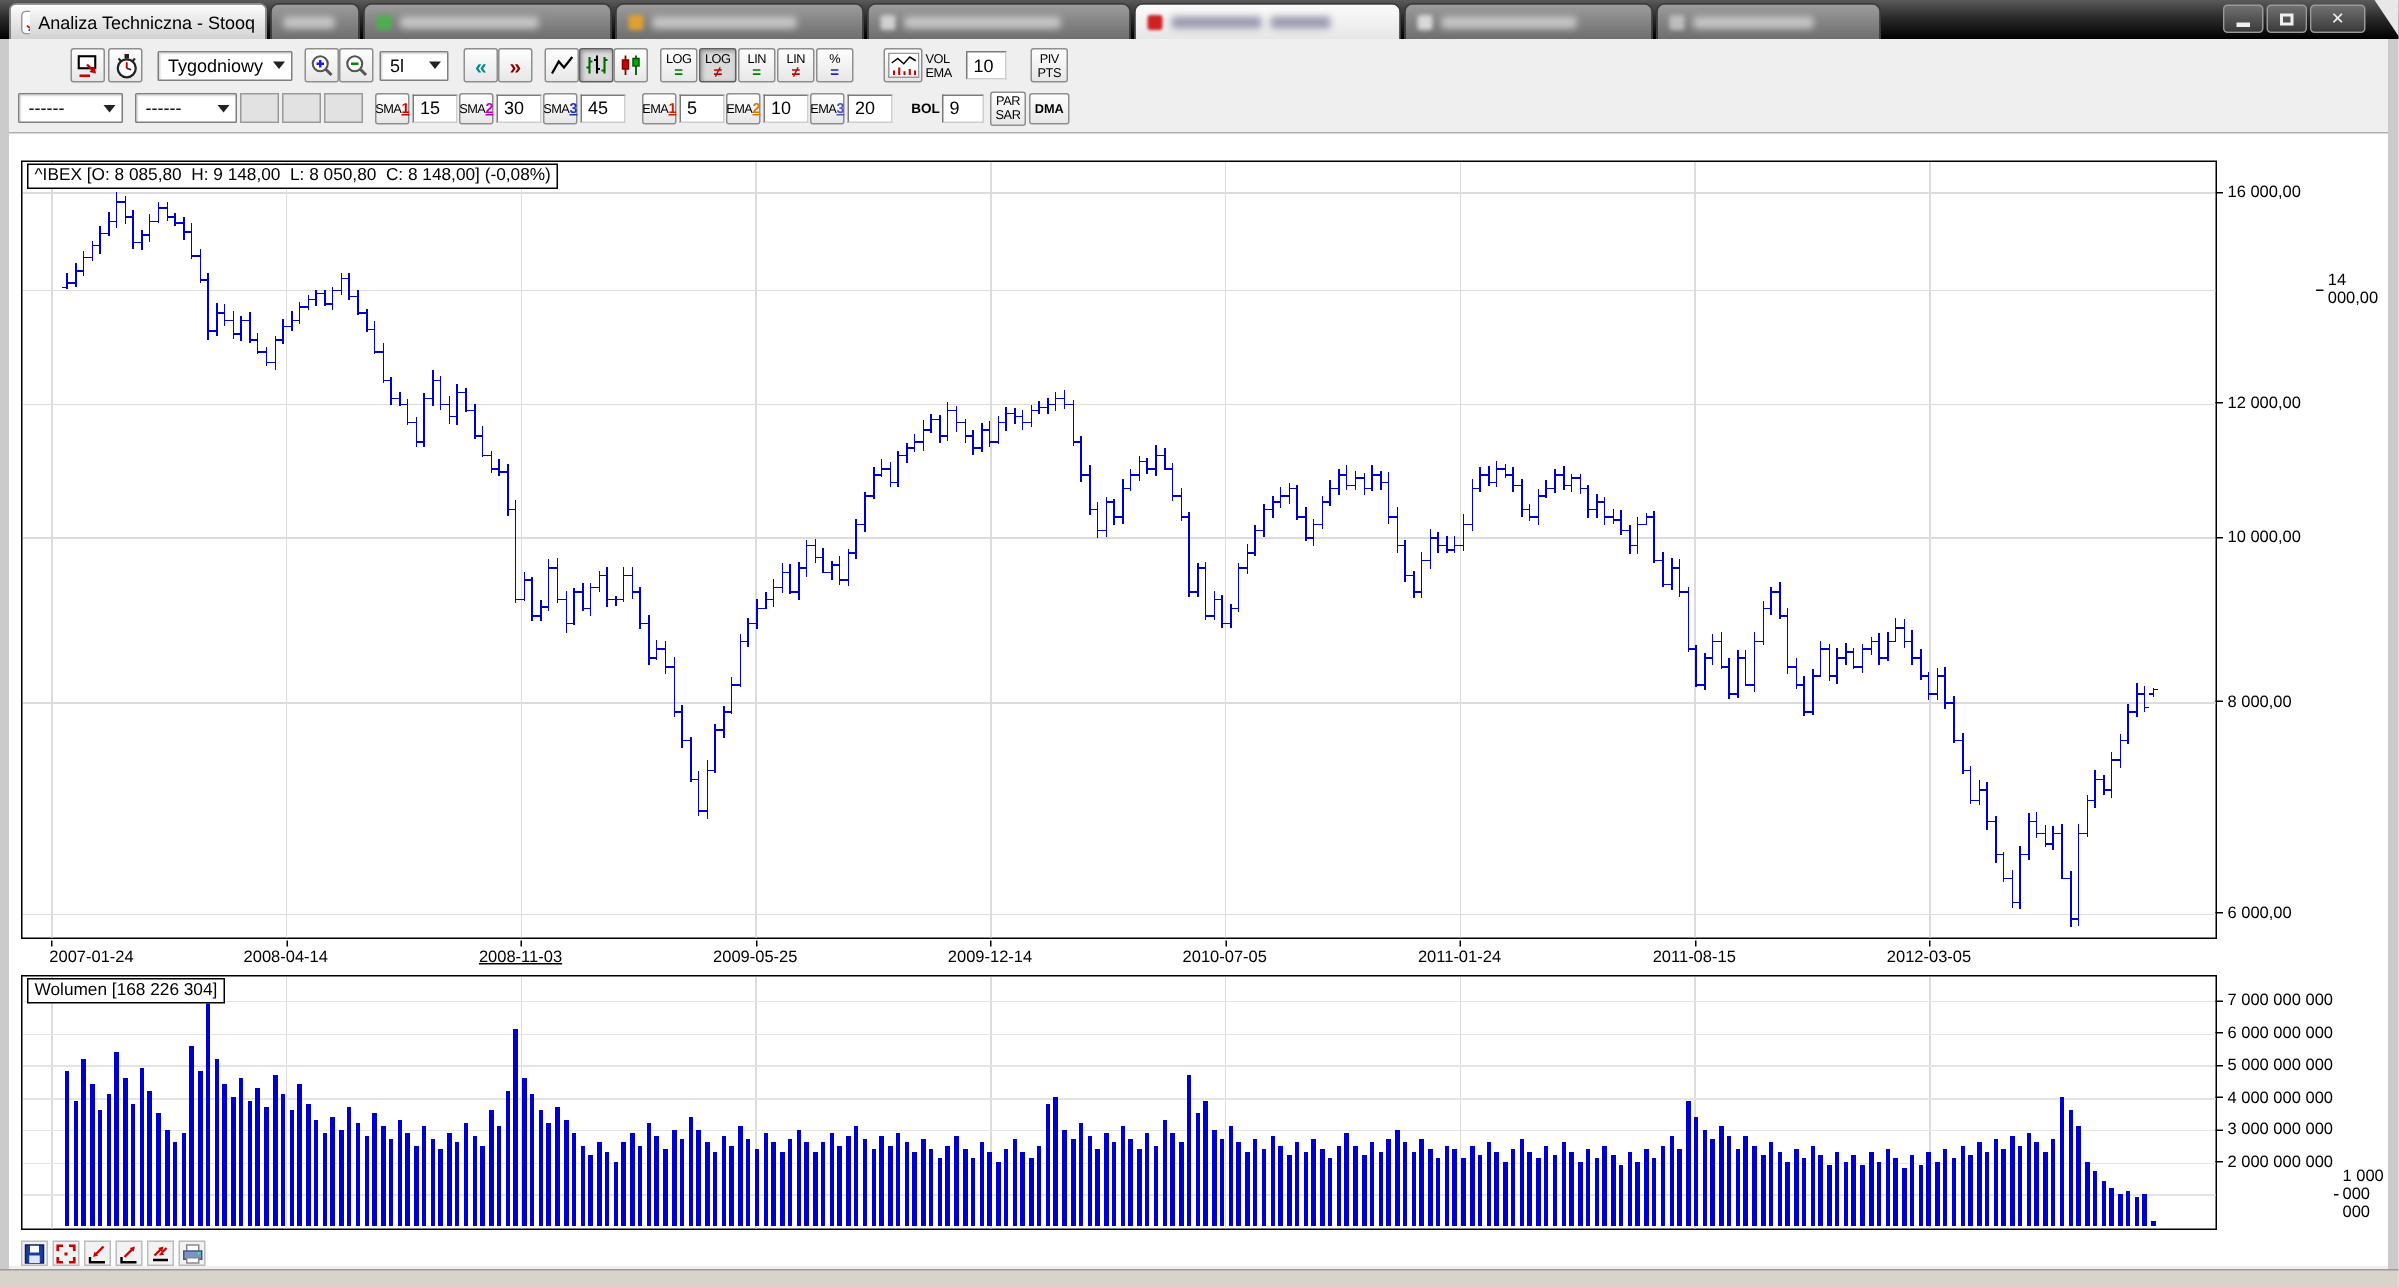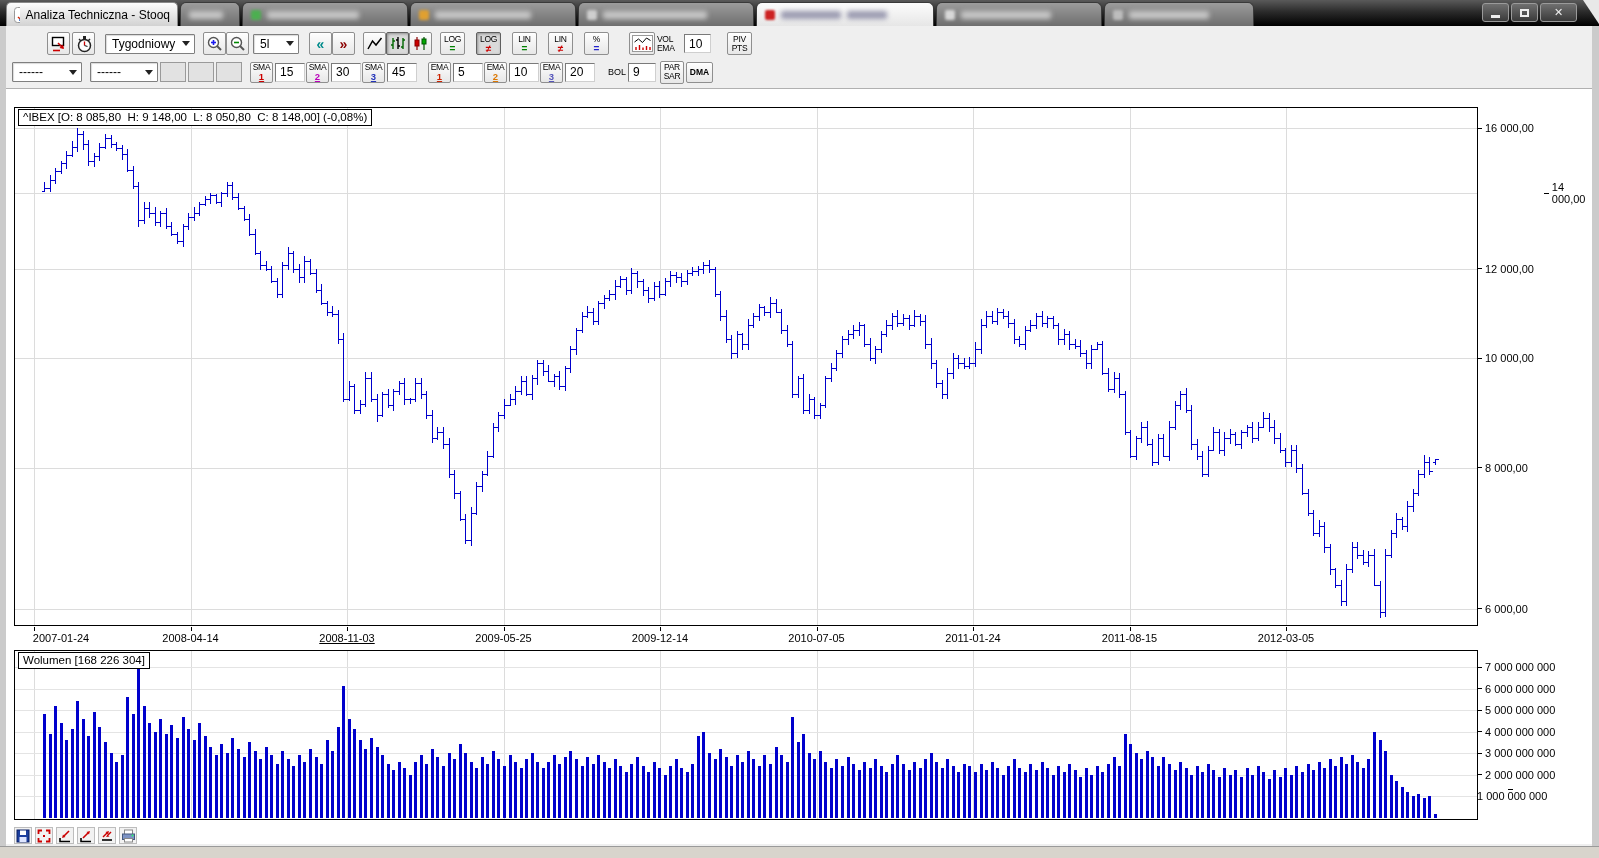--- a/index.html
+++ b/index.html
@@ -48,21 +48,21 @@
     font-size:12px; flex:none; box-shadow:inset 1px 1px 1px rgba(0,0,0,.15); }
   .combo .arr { width:0; height:0; border-left:4px solid transparent; border-right:4px solid transparent;
     border-top:5px solid #222; margin-left:6px; }
   .tinput { background:#fff; border:1px solid #7a7a7a; border-bottom-color:#cfcfcf;
     border-right-color:#cfcfcf; height:19px; font-size:12px; padding:0 0 0 4px;
     font-family:"Liberation Sans",sans-serif; flex:none; }
   .gap2{margin-left:2px}.gap4{margin-left:4px}.gap8{margin-left:8px}.gap10{margin-left:10px}
   .gap16{margin-left:16px}.gap20{margin-left:20px}
   .igroup { display:flex; align-items:center; margin-right:1px; flex:none; }
   .igroup:nth-child(4) { margin-left:10px; }
-  .ilabel { width:23px; height:21px; flex-direction:column; line-height:9px; }
+  .ilabel { width:23px; height:21px; flex-direction:row; line-height:9px; }
   .ilabel .l1 { font-size:8.5px; letter-spacing:-0.3px; }
   .ilabel .l2 { font-size:9.5px; font-weight:bold; text-decoration:underline; }
   .num { width:30px; margin-left:2px; }
   .graybox { width:26px; height:20px; background:#e2e2e2; border:1px solid #9a9a9a; margin-left:2px; flex:none; }
   .arrow-glyph { font-size:14px; font-weight:bold; line-height:14px; }
 
   
   #content { position:absolute; left:6px; top:88px; width:1586px; height:756px;
     background:#fff; border-top:1px solid #b0b0b0; }
   #price-panel { position:absolute; left:14px; top:107px; width:1464px; height:519px;
@@ -205,21 +205,21 @@
     </svg>
   </div>
   <div class="btn ibtn">
     <svg width="18" height="18">
       <line x1="5" y1="2" x2="5" y2="15" stroke="#880000" stroke-width="1.2"></line>
       <rect x="3" y="5" width="4" height="6" fill="#cc0000" stroke="#880000"></rect>
       <line x1="12" y1="2" x2="12" y2="15" stroke="#005500" stroke-width="1.2"></line>
       <rect x="10" y="4" width="4" height="5" fill="#00aa00" stroke="#005500"></rect>
     </svg>
   </div>
-  <div id="scale-buttons" class="gap8" style="display:flex; gap:11px;">
+  <div id="scale-buttons" class="gap8" style="display:flex; gap:1px;">
       <div class="btn tbtn two">
         <span class="l1">LOG</span>
         <span class="l2" style="color: rgb(0, 128, 0);">=</span>
       </div>
       <div class="btn tbtn two pressed">
         <span class="l1">LOG</span>
         <span class="l2" style="color: rgb(204, 0, 0);">≠</span>
       </div>
       <div class="btn tbtn two">
         <span class="l1">LIN</span>
@@ -301,21 +301,21 @@
         <input class="tinput num" value="10" style="">
       </div>
       <div class="igroup">
         <div class="btn ilabel">
           <span class="l1">EMA</span>
           <span class="l2" style="color: rgb(85, 85, 187);">3</span>
         </div>
         <input class="tinput num" value="20" style="">
       </div>
     </div>
-  <div class="gap10" style="font-size:9px; width:22px; text-align:center;">BOL</div>
+  <div class="gap10" style="font-size:9px; width:22px; text-align:center;font-weight:bold;">BOL</div>
   <input class="tinput" style="width: 28px;" value="9">
   <div class="btn tbtn two gap4" style="width:24px">
     <span class="l1">PAR</span>
     <span class="l1">SAR</span>
   </div>
   <div class="btn gap2" style="width:27px; height:21px; font-size:8.5px;font-weight:bold;">DMA</div>
 </div>
 
 <div id="content"></div>
 
@@ -475,16 +475,16 @@
     <span>4 000 000 000</span>
   </div>
 <div class="ylab" style="top: 746px; left: 1477px;">
     <span class="dash"></span>
     <span>3 000 000 000</span>
   </div>
 <div class="ylab" style="top: 767.5px; left: 1477px; align-items: center;">
     <span class="dash"></span>
     <span>2 000 000 000</span>
   </div>
-<div class="ylab" style="top: 789px; left: 1477px; flex-direction: column;">
+<div class="ylab" style="top: 789px; left: 1556px;">
     <span class="dash"></span>
     <span>1 000 000 000</span>
   </div>
 
 </body></html>

